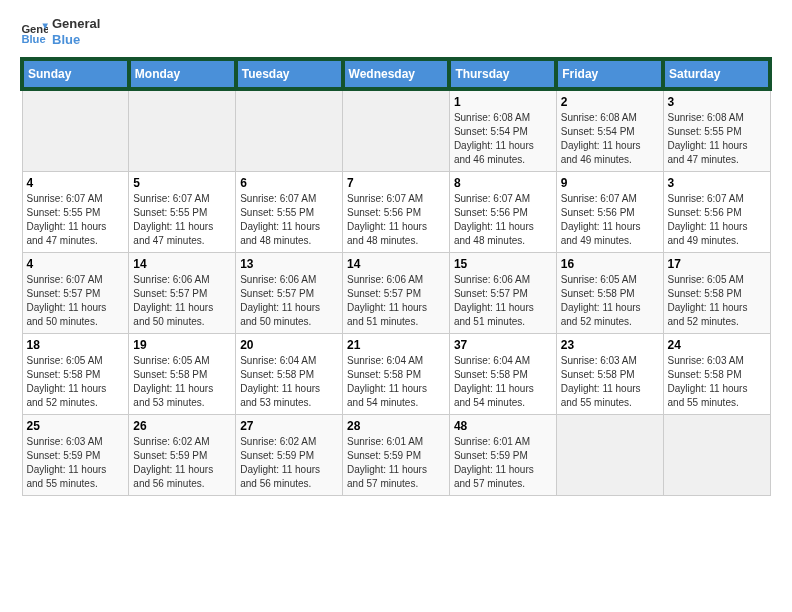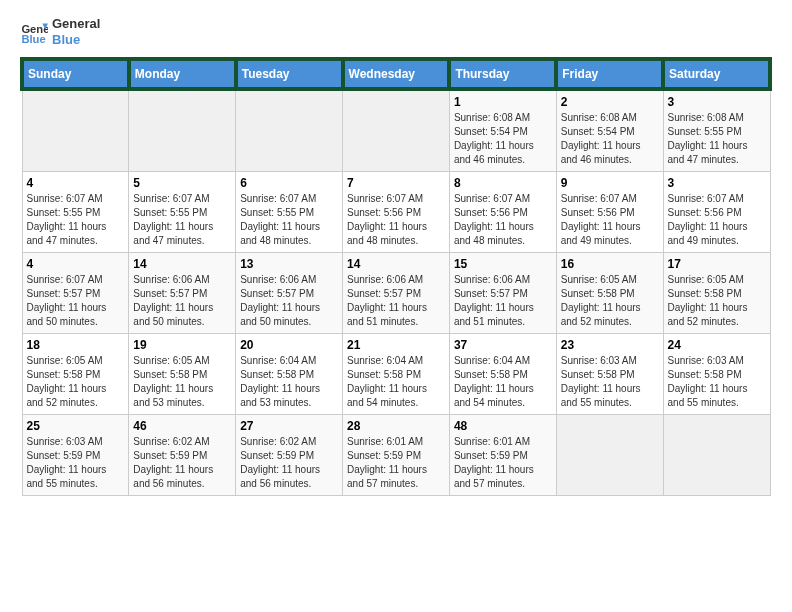--- a/index.html
+++ b/index.html
@@ -268,21 +268,21 @@
         </td>
       </tr>
       <tr>
         <td>
           <span class="day-number">25</span>
           <div class="day-info" style="white-space: pre-line;">Sunrise: 6:03 AM
 Sunset: 5:59 PM
 Daylight: 11 hours and 55 minutes.</div>
         </td>
         <td>
-          <span class="day-number">46</span>
+          <span class="day-number">26</span>
           <div class="day-info" style="white-space: pre-line;">Sunrise: 6:02 AM
 Sunset: 5:59 PM
 Daylight: 11 hours and 56 minutes.</div>
         </td>
         <td>
           <span class="day-number">27</span>
           <div class="day-info" style="white-space: pre-line;">Sunrise: 6:02 AM
 Sunset: 5:59 PM
 Daylight: 11 hours and 56 minutes.</div>
         </td>

